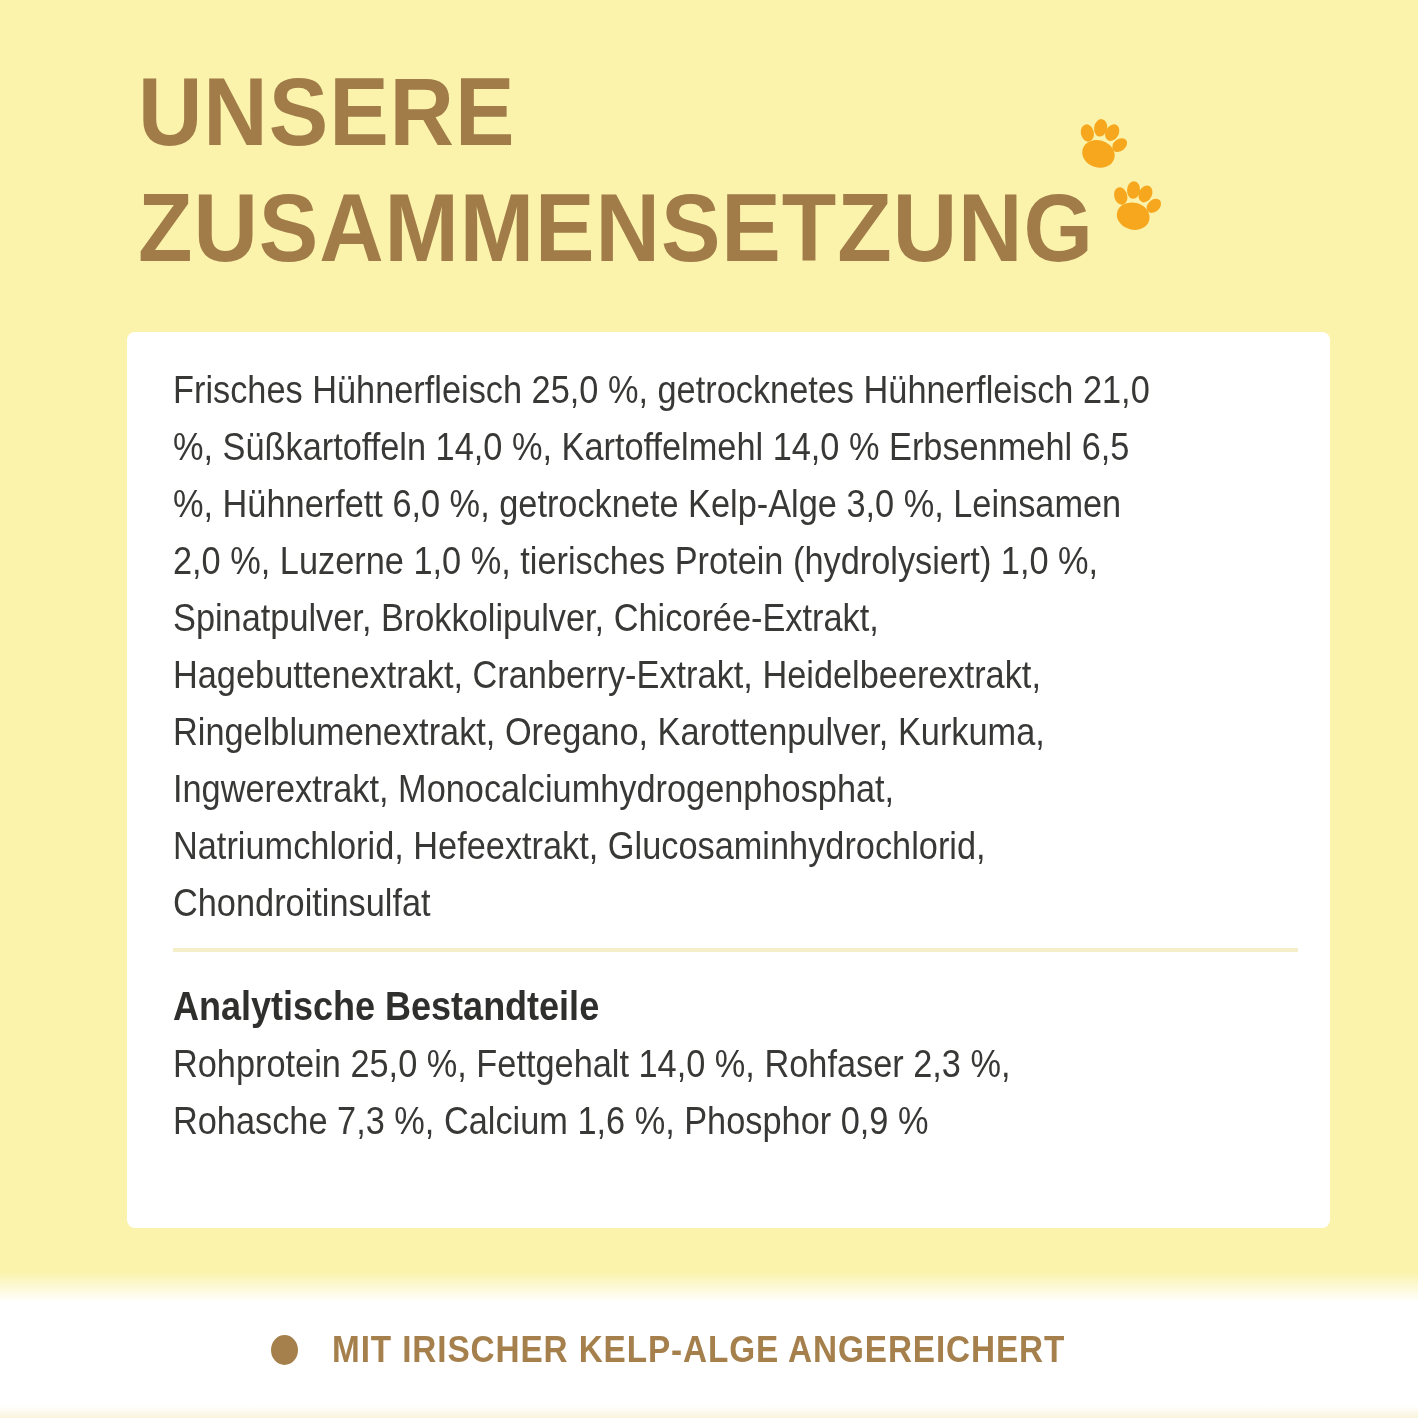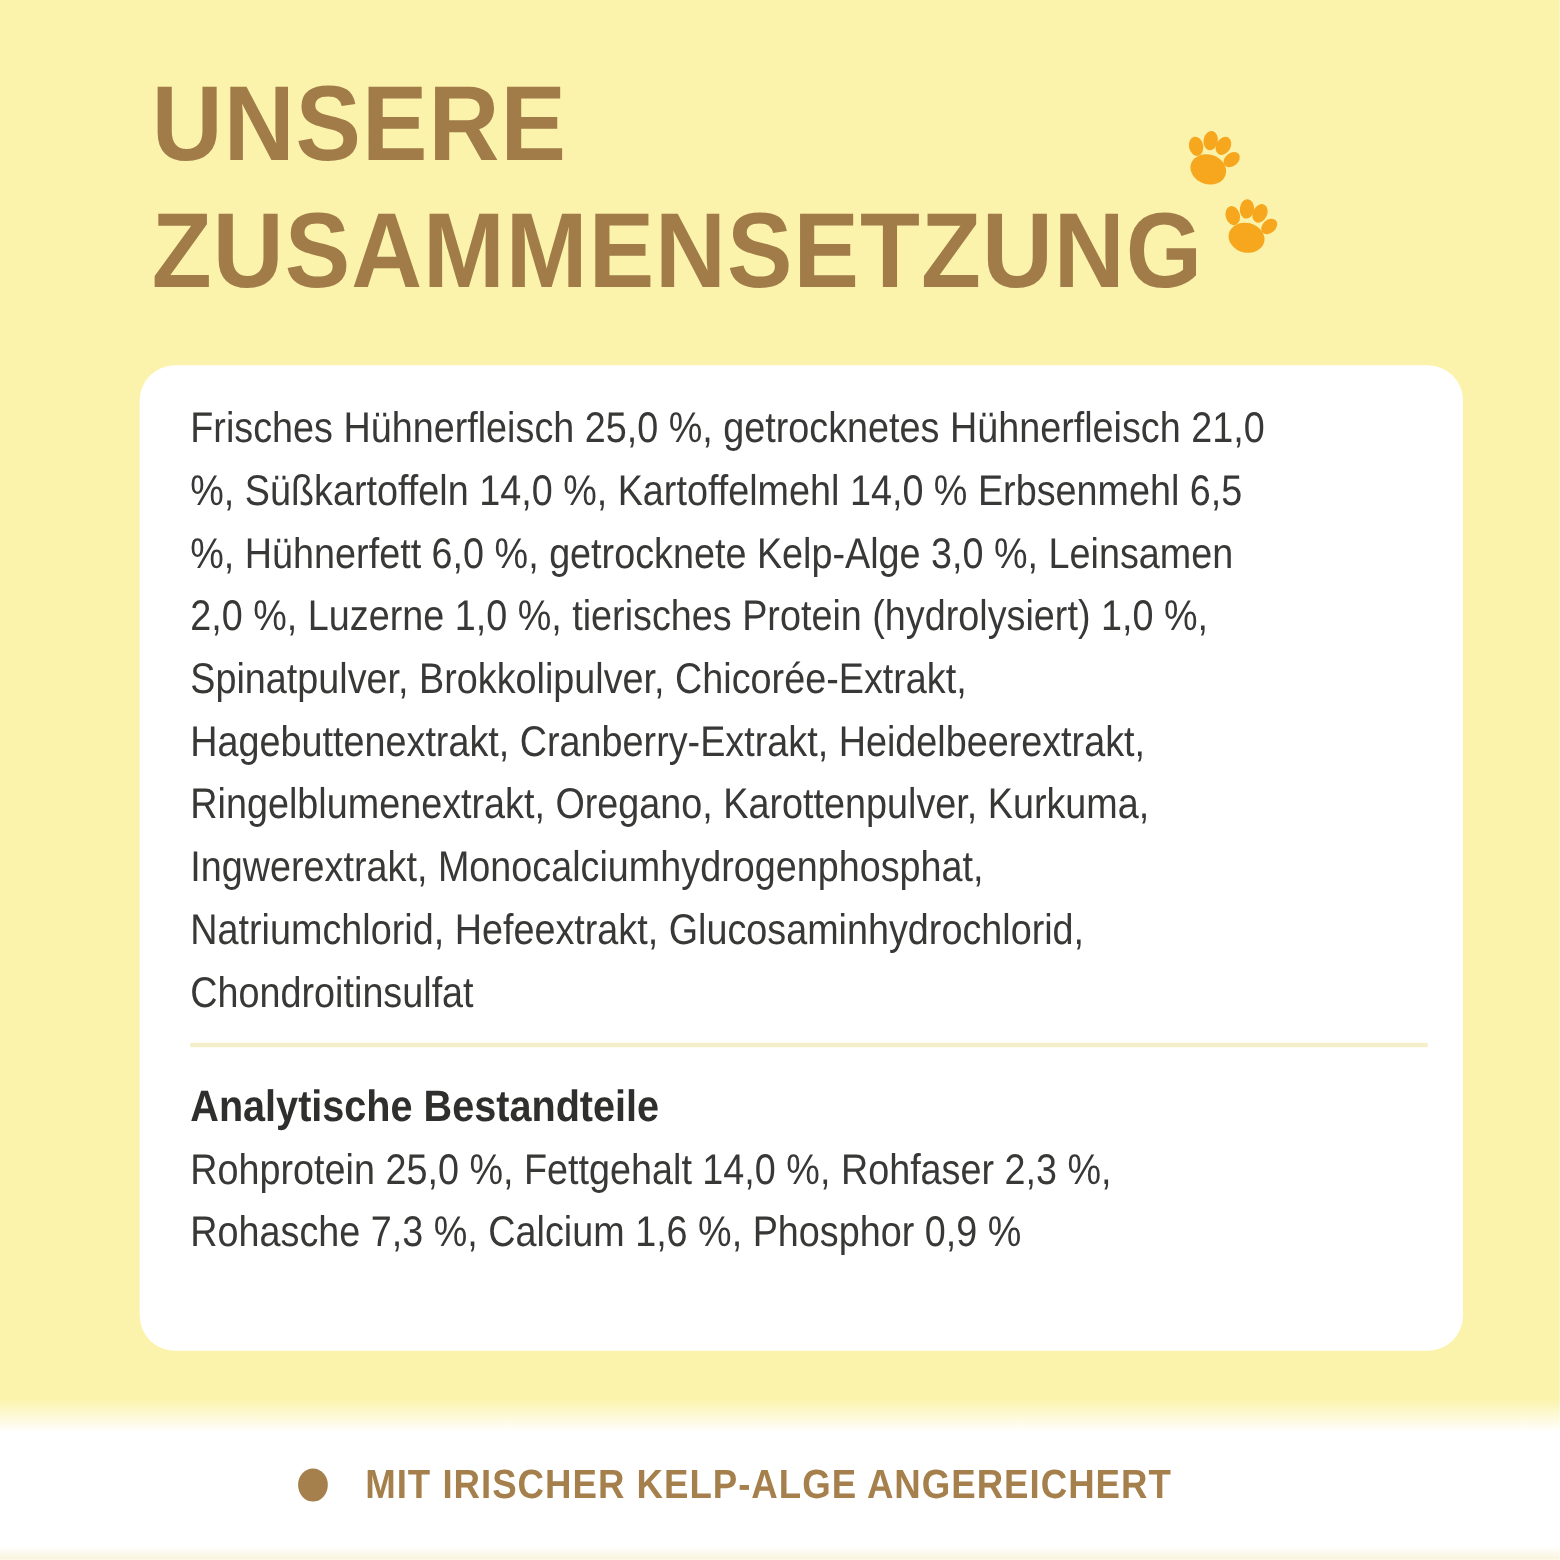--- a/index.html
+++ b/index.html
@@ -51,21 +51,21 @@
   }
 
   
   .card {
     position: absolute;
     left: 127px;
     top: 332px;
     width: 1203px;
     height: 896px;
     background: #ffffff;
-    border-radius: 32px;
+    border-radius: 8px;
     box-sizing: border-box;
     padding: 29px 32px 0 46px;
     overflow: hidden;
   }
   .body-line {
     margin: 0;
     color: #383837;
     font-size: 39px;
     line-height: 57px;
     white-space: nowrap;

